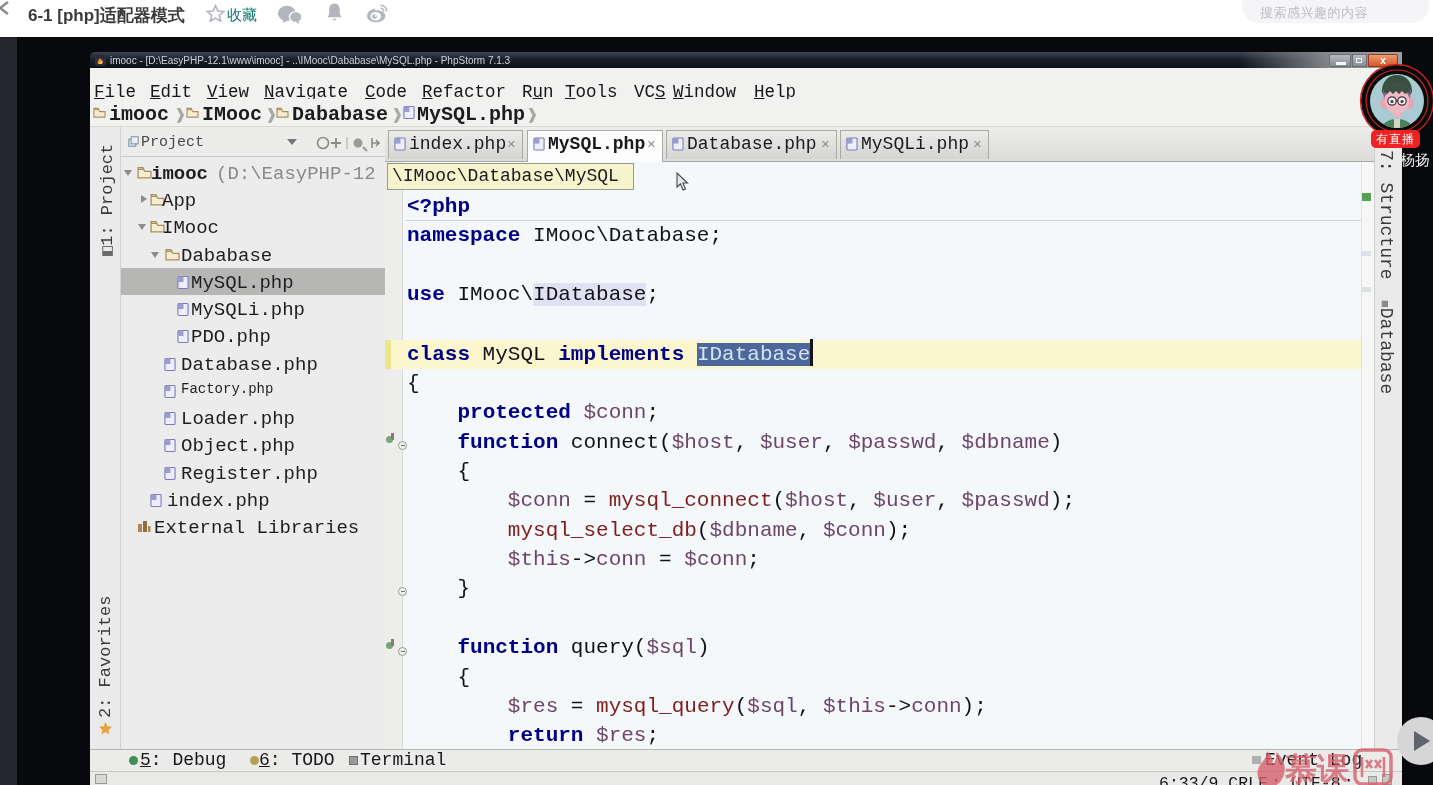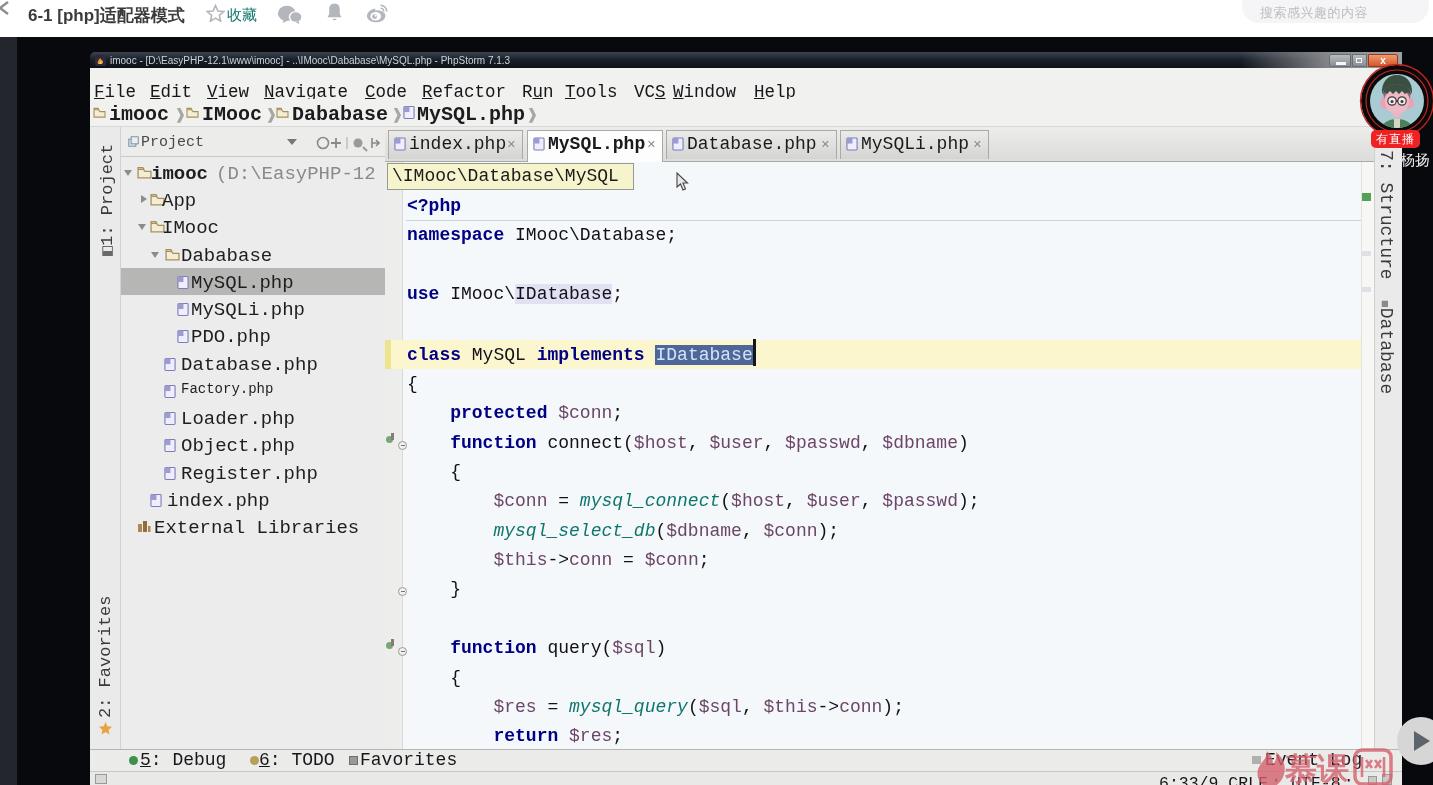--- a/index.html
+++ b/index.html
@@ -63,21 +63,21 @@
   
   #botbar { position:absolute; left:90px; top:749px; width:1312px; height:22px; background:#ebebea;
      border-top:1px solid #b5b5b2; }
   #statusbar { position:absolute; left:90px; top:771px; width:1312px; height:14px; background:#e9e9e8;
      border-top:1px solid #c7c7c5; }
   .bitem { position:absolute; font-size:18px; color:#17171a; font-family:"Liberation Mono",monospace; }
   .bitem u { text-decoration:underline; }
 
   #code .kw { color:#000085; font-weight:bold; }
   #code .vr { color:#6b4668; }
-  #code .fn { font-style:italic; color:#0f766e; }
+  #code .fn { color:#7f1d1d; }
   #code .pr { color:#6b4668; font-weight:normal; }
 
   .arrow-d { position:absolute; width:0; height:0; border-left:4.5px solid transparent;
      border-right:4.5px solid transparent; border-top:6px solid #8c8c8a; }
   .arrow-r { position:absolute; width:0; height:0; border-top:4.5px solid transparent;
      border-bottom:4.5px solid transparent; border-left:6px solid #8c8c8a; }
   .fold { position:absolute; width:9px; height:9px; border:1px solid #9a9a98; border-radius:50%;
      background:#f0f0ee; }
   .fold::after { content:""; position:absolute; left:1.5px; top:3px; width:4px; height:1px; background:#777; }
 </style>
@@ -263,21 +263,21 @@
 <span class="abs mono" style="left:154px;top:517px;font-size:19px;color:#1e1e20;white-space:nowrap">External Libraries</span>
 
 <div id="editor"></div>
 <div class="abs" style="left:385px;top:162px;width:18px;height:587px;background:#ededec;border-right:1px solid #d9d9d7"></div>
 
 <div class="abs" style="left:385px;top:340px;width:6px;height:29px;background:#efe48e"></div>
 <div class="abs" style="left:391px;top:340px;width:970px;height:29px;background:#fcf6cf"></div>
 
 <div class="abs" style="left:406px;top:220px;width:955px;height:1px;background:#cdd4da"></div>
 
-<pre id="code" class="abs mono" style="left:407px;top:192px;font-size:18px;line-height:29.35px;color:#111117"><span class="kw">&lt;?php</span>
+<pre id="code" class="abs mono" style="left:407px;top:192px;font-size:21px;line-height:29.35px;color:#111117"><span class="kw">&lt;?php</span>
 <span class="kw">namespace</span> IMooc\Database;
 
 <span class="kw">use</span> IMooc\<span style="background:#e2e1f4">IDatabase</span>;
 
 <span class="kw">class</span> MySQL <span class="kw">implements</span> <span style="background:#4c689a;color:#d5e2f6">IDatabase</span><span style="display:inline-block;width:3px;height:27px;background:#15151b;vertical-align:-6px"></span>
 {
     <span class="kw">protected</span> <span class="vr">$conn</span>;
     <span class="kw">function</span> connect(<span class="vr">$host</span>, <span class="vr">$user</span>, <span class="vr">$passwd</span>, <span class="vr">$dbname</span>)
     {
         <span class="vr">$conn</span> = <span class="fn">mysql_connect</span>(<span class="vr">$host</span>, <span class="vr">$user</span>, <span class="vr">$passwd</span>);
@@ -309,21 +309,21 @@
 <div class="abs" style="left:386px;top:642px;width:7px;height:7px;background:#74a877;border-radius:50%"></div>
 <div class="abs" style="left:391px;top:639px;width:3px;height:7px;background:#8a7a74"></div>
 <div class="fold" style="left:398px;top:647px"></div>
 
 <div class="vlabel" style="left:1396px;top:150px;transform-origin:0 0;transform:rotate(90deg);font-size:18px">7: Structure</div>
 <div class="vlabel" style="left:1396px;top:300px;transform-origin:0 0;transform:rotate(90deg);font-size:18px"><span style="color:#8a8a8a;font-size:13px">■</span>Database</div>
 
 <div id="botbar"></div>
 <span class="bitem" style="left:140px;top:750px"><u>5</u>: Debug</span>
 <span class="bitem" style="left:259px;top:750px"><u>6</u>: TODO</span>
-<span class="bitem" style="left:360px;top:750px">Favorites</span>
+<span class="bitem" style="left:360px;top:750px">Terminal</span>
 <span class="bitem" style="left:1265px;top:750px">Event Log</span>
 <div class="abs" style="left:129px;top:756px;width:9px;height:9px;background:#3f8f4f;border-radius:50%"></div>
 <div class="abs" style="left:250px;top:756px;width:9px;height:9px;background:#b9a05a;border-radius:50%"></div>
 <div class="abs" style="left:349px;top:756px;width:9px;height:9px;background:#9a9a98;border:1px solid #707070"></div>
 <div class="abs" style="left:1252px;top:756px;width:9px;height:8px;background:#b0b0ae"></div>
 
 <div id="statusbar"></div>
 <div class="abs" style="left:95px;top:774px;width:12px;height:10px;background:#d8d8d6;border:1px solid #9a9a98"></div>
 <span class="bitem" style="left:1159px;top:774px;font-size:16.5px">6:33/9 CRLF : UTF-8 :</span>
 <div class="abs" style="left:1368px;top:776px;width:9px;height:9px;background:#c9c9c7;border:1px solid #9a9a98"></div>

